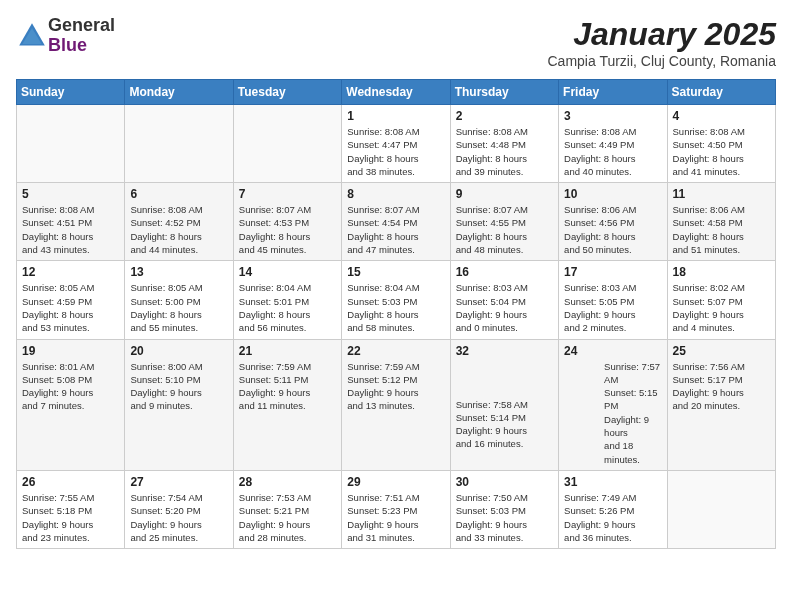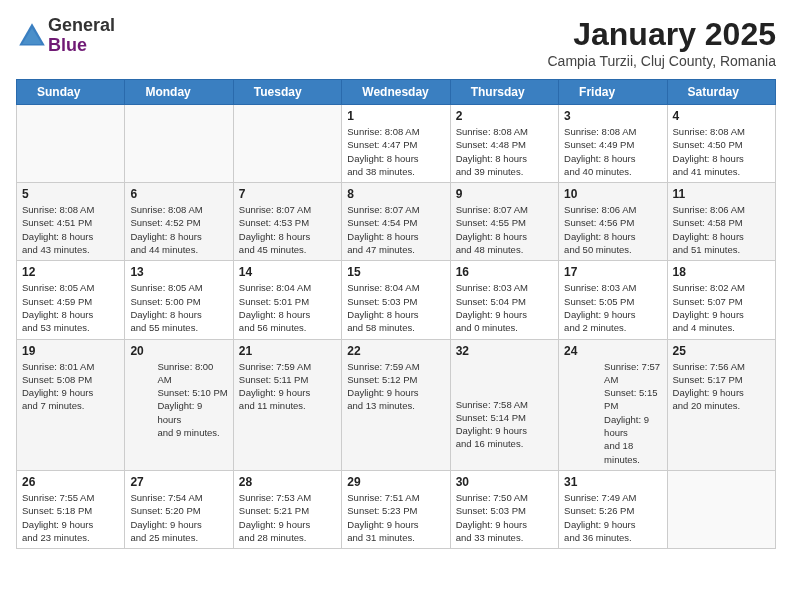--- a/index.html
+++ b/index.html
@@ -29,36 +29,37 @@
       width: 32px;
       height: 32px;
     }
     .title-block {
       text-align: right;
     }
     .month-title {
       font-size: 32px;
       font-weight: bold;
       color: #222;
+      font-style: italic;
     }
     .location-title {
       font-size: 14px;
       color: #444;
     }
     .calendar {
       width: 100%;
       border-collapse: collapse;
       border: 1px solid #ccc;
     }
     .calendar th {
       background-color: #3a7fc1;
       color: white;
       font-size: 12px;
       font-weight: bold;
-      padding: 5px 20px;
+      padding: 5px 4px;
       text-align: left;
       border: 1px solid #2a6aac;
     }
     .calendar td {
       vertical-align: top;
       border: 1px solid #ccc;
       padding: 4px 5px;
       width: 108px;
       min-height: 80px;
       font-size: 10px;
@@ -260,21 +261,21 @@
       <tr>
         <td>
           <div class="day-number">19</div>
           <div class="day-info" style="white-space: pre-line;">Sunrise: 8:01 AM
 Sunset: 5:08 PM
 Daylight: 9 hours
 and 7 minutes.</div>
         </td>
         <td>
           <div class="day-number">20</div>
-          <div class="day-info" style="white-space: pre-line; margin-left: 27px;">Sunrise: 8:00 AM
+          <div class="day-info" style="white-space: pre-line;">Sunrise: 8:00 AM
 Sunset: 5:10 PM
 Daylight: 9 hours
 and 9 minutes.</div>
         </td>
         <td>
           <div class="day-number">21</div>
           <div class="day-info" style="white-space: pre-line;">Sunrise: 7:59 AM
 Sunset: 5:11 PM
 Daylight: 9 hours
 and 11 minutes.</div>

